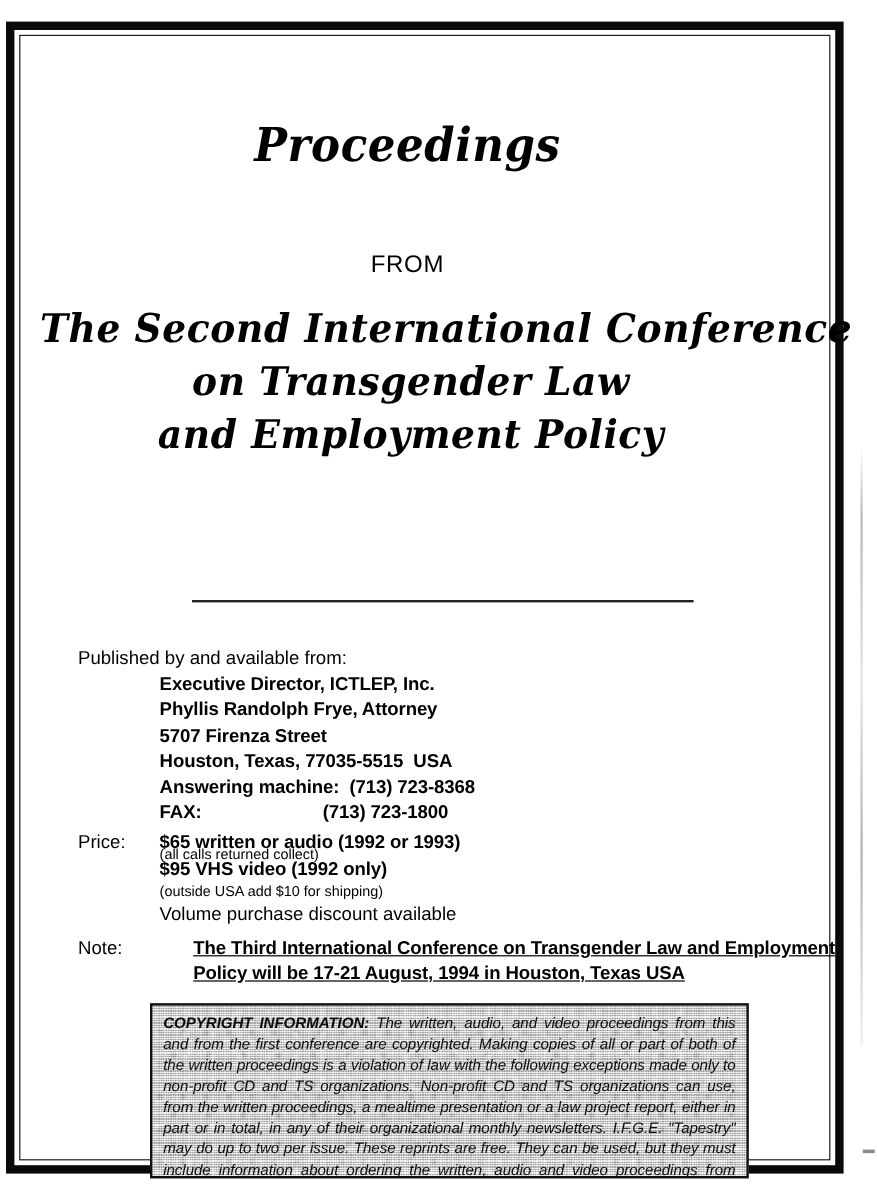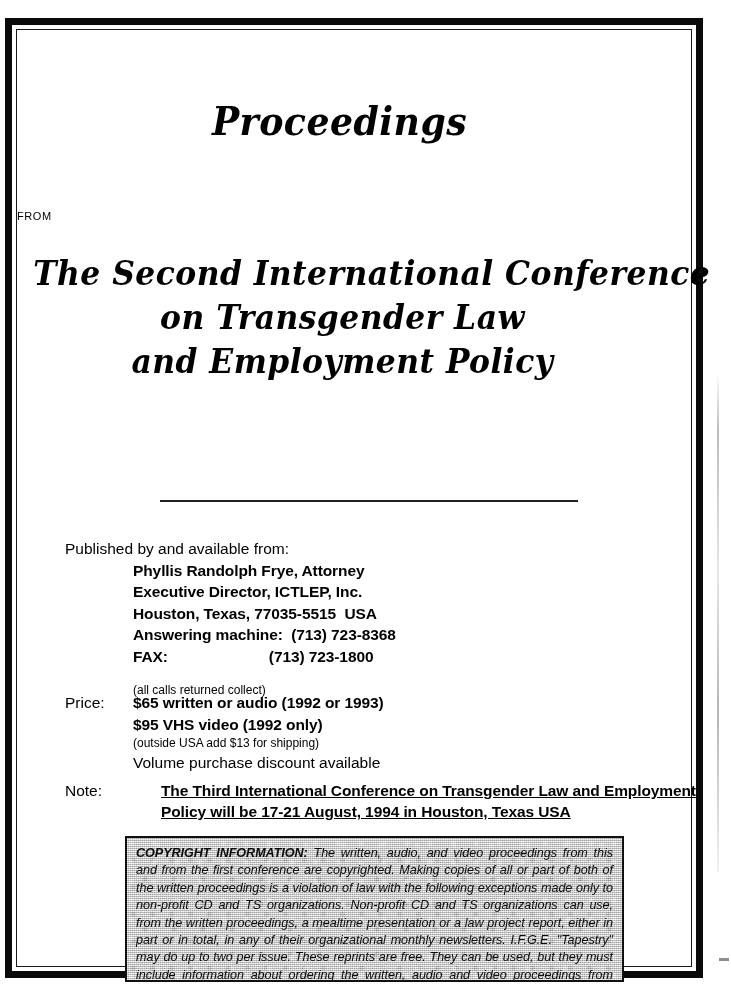--- a/index.html
+++ b/index.html
@@ -86,22 +86,22 @@
     font-size: 39px;
     line-height: 1;
     font-style: italic;
     transform: scaleX(.93);
   }
   #label-from {
     position: absolute;
     top: 180px;
     left: 0;
     width: 645px;
-    text-align: left;
-    font-size: 11px;
+    text-align: center;
+    font-size: 20px;
     letter-spacing: .6px;
   }
 
   #conference-title {
     position: absolute;
     top: 222px;
     left: 0;
     width: 651px;
     text-align: center;
     font-size: 33px;
@@ -225,34 +225,35 @@
         <span class="tline">The Second International Conference</span>
         <span class="tline">on Transgender Law</span>
         <span class="tline">and Employment Policy</span>
       </div>
 
 
       <div id="divider-rule"></div>
 
       <div id="publisher-block">
         <div id="publisher-intro">Published by and available from:</div>
+        <div class="pub-line">Executive Director, ICTLEP, Inc.</div>
         <div class="pub-line">Phyllis Randolph Frye, Attorney</div>
-        <div class="pub-line">Executive Director, ICTLEP, Inc.</div>
+        <div class="pub-line">5707 Firenza Street</div>
         <div class="pub-line">Houston, Texas, 77035-5515  USA</div>
         <div class="pub-line">Answering machine:  (713) 723-8368</div>
         <div class="pub-line">FAX:                        (713) 723-1800</div>
         <div class="pub-note">(all calls returned collect)</div>
       </div>
 
       <div class="info-row" id="price-row">
         <span class="info-label">Price:</span>
         <div class="info-body">
           <div class="bold-line">$65 written or audio (1992 or 1993)</div>
           <div class="bold-line">$95 VHS video (1992 only)</div>
-          <div class="small-line">(outside USA add $13 for shipping)</div>
+          <div class="small-line">(outside USA add $10 for shipping)</div>
           <div class="plain-line">Volume purchase discount available</div>
         </div>
       </div>
 
       <div class="info-row" id="note-row">
         <span class="info-label">Note:</span>
         <div class="info-body">
           <div class="bold-line">The Third International Conference on Transgender Law and Employment Policy will be 17-21 August, 1994 in Houston, Texas USA</div>
         </div>
       </div>

